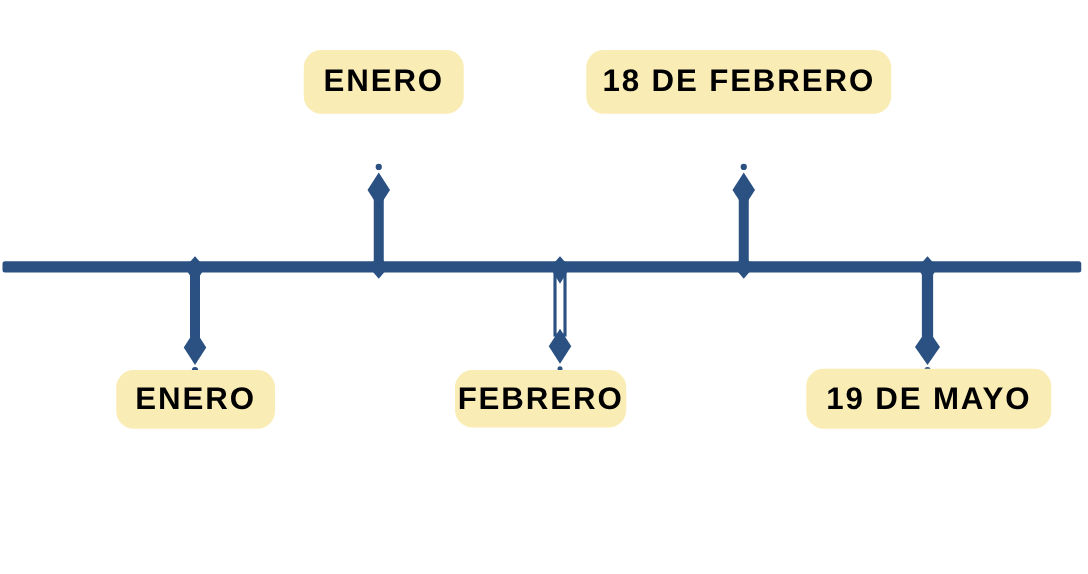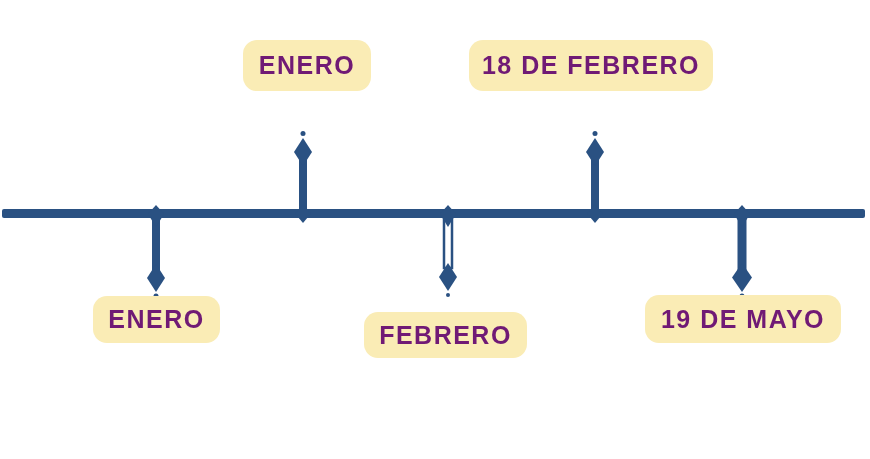--- a/index.html
+++ b/index.html
@@ -17,36 +17,36 @@
   }
   .stage svg {
     position: absolute;
     left: 0;
     top: 0;
     display: block;
   }
   .label {
     position: absolute;
     background: #FAECB5;
-    color: #701a75;
+    color: #000000;
     font-family: "Liberation Sans", sans-serif;
     font-weight: bold;
     font-size: 25px;
     letter-spacing: 1.5px;
     border-radius: 14px;
     display: flex;
     align-items: center;
     justify-content: center;
     white-space: nowrap;
     box-sizing: border-box;
   }
   #lbl-enero-top      { left: 243px; top: 40px;  width: 128px; height: 51px; }
   #lbl-febrero19-top  { left: 469px; top: 40px;  width: 244px; height: 51px; }
   #lbl-enero-bottom   { left: 93px;  top: 296px; width: 127px; height: 47px; }
-  #lbl-febrero-bottom { left: 364px; top: 312px; width: 163px; height: 46px; }
+  #lbl-febrero-bottom { left: 364px; top: 296px; width: 137px; height: 46px; }
   #lbl-mayo19-bottom  { left: 645px; top: 295px; width: 196px; height: 48px; text-align: right; }
 </style>
 </head>
 <body>
 
 <div class="stage">
 
   <svg width="870" height="459" viewBox="0 0 870 459">
     <g fill="#2A5182">
 

